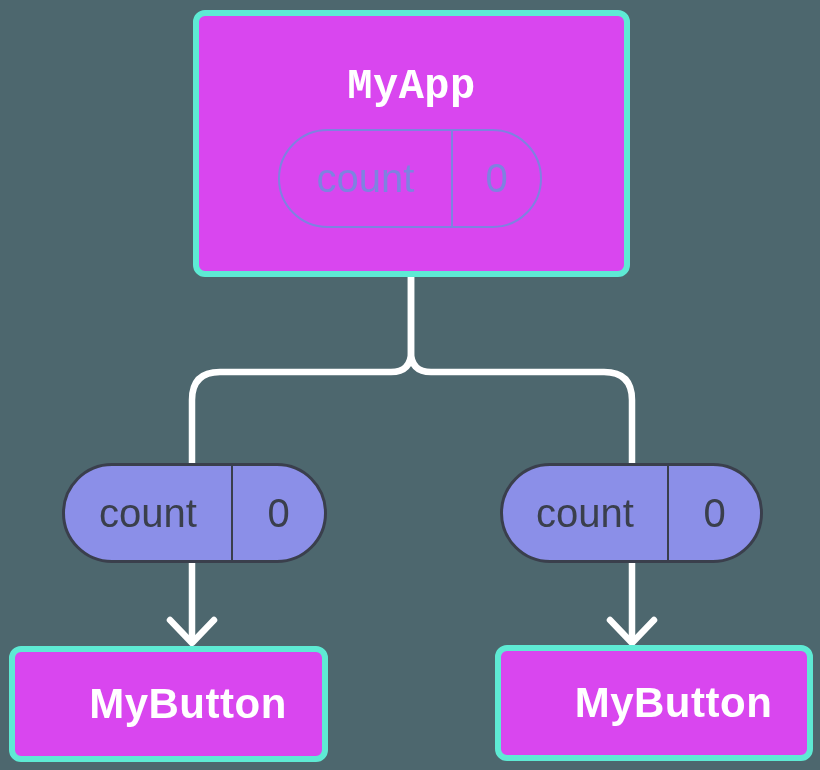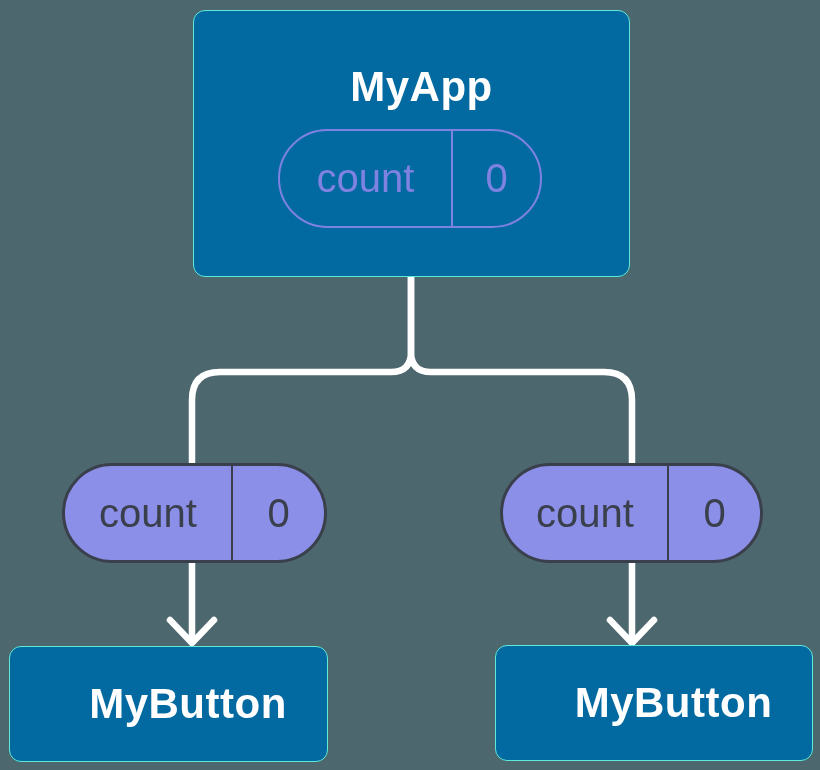--- a/index.html
+++ b/index.html
@@ -8,22 +8,22 @@
     background:#4d676e;
     font-family:"Liberation Sans", sans-serif;
     position:relative;
     overflow:hidden;
   }
   .stage{position:absolute;inset:0;width:820px;height:770px;}
   svg.connectors{position:absolute;left:0;top:0;z-index:1;}
 
   .node{
     position:absolute;
-    background:#0369a1;
-    border:1px solid #5eead4;
+    background:#d946ef;
+    border:6px solid #5eead4;
     border-radius:12px;
     box-sizing:border-box;
     z-index:2;
     padding-left:39px;
   }
   .node-title{
     position:absolute;
     text-align:center;
     color:#ffffff;
     font-size:42px;
@@ -61,21 +61,21 @@
     border:3px solid #3a3f4c;
     color:#3a3f4c;
   }
   .pill.filled .cell.value{
     border-left:2.5px solid #3a3f4c;
     width:91px;
   }
 
   
   #root-node{left:193px;top:10px;width:437px;height:267px;}
-  #root-title{left:203px;top:63px;width:437px;}
+  #root-title{left:193px;top:63px;width:437px;font-family:Liberation Mono, monospace;}
   #root-pill{left:278px;top:129px;width:264px;height:99px;}
 
   #child-pill-0{left:62px;top:463px;width:265px;height:100px;}
   #child-pill-1{left:500px;top:463px;width:263px;height:100px;}
 
   #child-node-0{left:9px;top:646px;width:319px;height:116px;}
   #child-node-1{left:495px;top:645px;width:318px;height:116px;}
   .child-title{display:flex;align-items:center;justify-content:center;height:100%;width:100%;}
 </style>
 </head>

